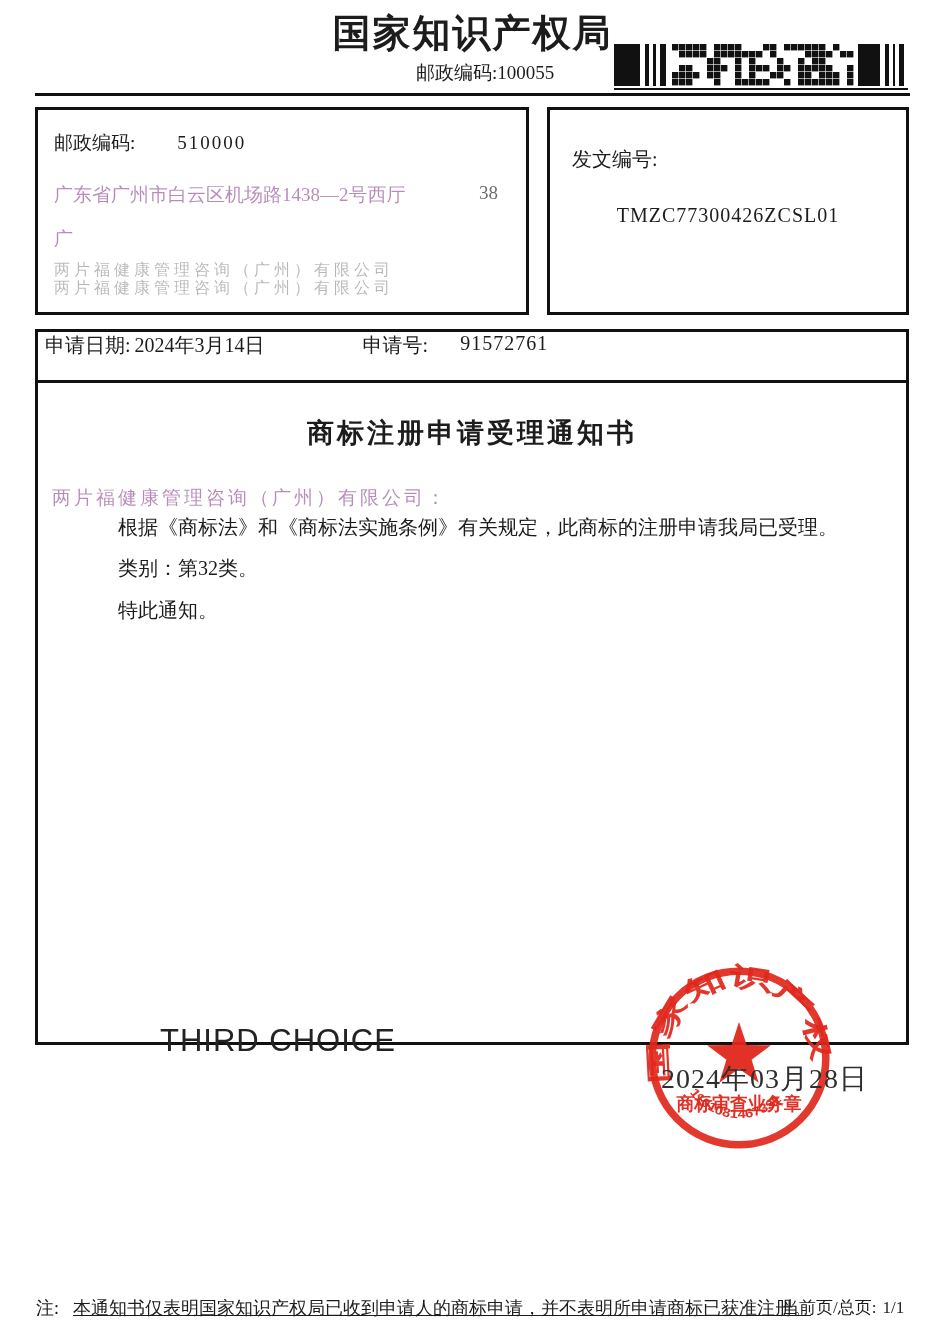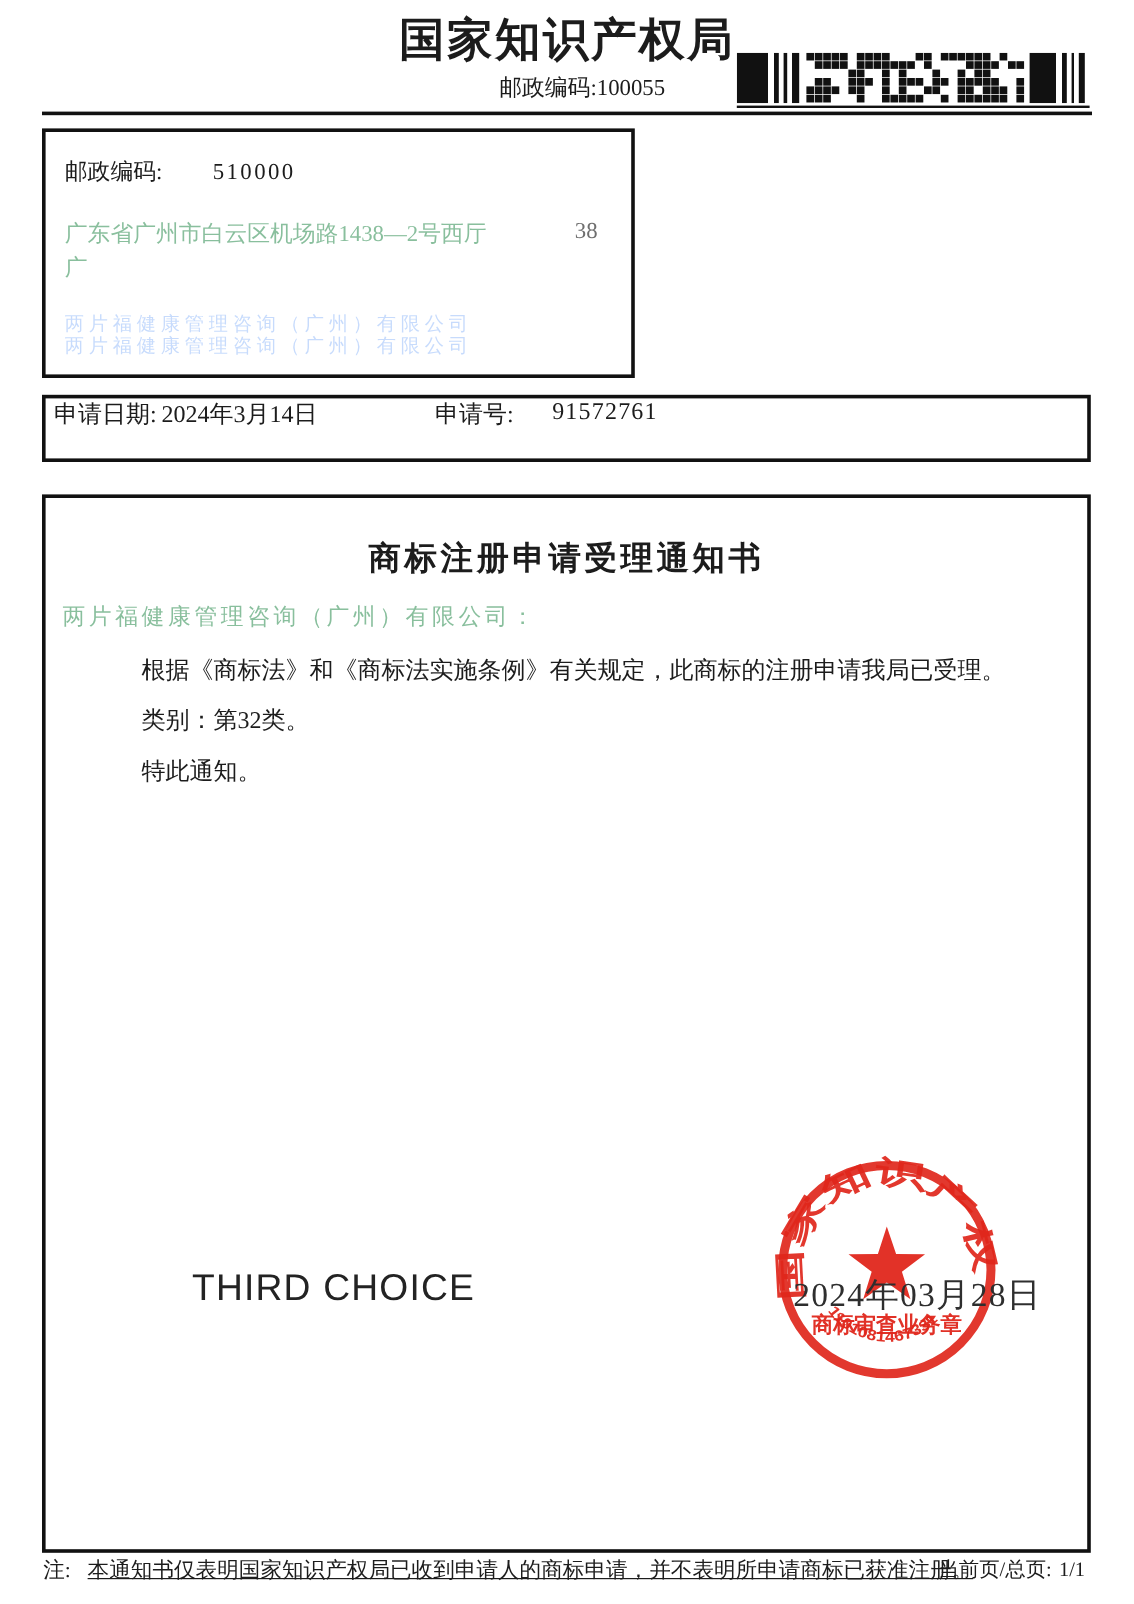--- a/index.html
+++ b/index.html
@@ -15,26 +15,26 @@
 
   .barcode{ position:absolute; top:44px; left:614px; width:294px; height:42px; }
   .barcode svg{ display:block; }
   .barcode-underline{ position:absolute; top:88px; left:614px; width:294px; height:2px; background:#111; }
   .header-rule{ position:absolute; top:93px; left:35px; width:875px; height:3px; background:#111; }
 
   .box{ position:absolute; border:3px solid #111; background:#fff; }
   .box-recipient{ top:107px; left:35px; width:494px; height:208px; }
   .box-dispatch{ top:107px; left:547px; width:362px; height:208px; }
   .box-appbar{ top:329px; left:35px; width:874px; height:56px; }
-  .box-main{ top:412px; left:35px; width:874px; height:882px; }
+  .box-main{ top:380px; left:35px; width:874px; height:665px; }
 
   .rb-postcode-row{ position:absolute; top:20px; left:16px; font-size:19px; }
   .rb-postcode-row .val{ margin-left:42px; letter-spacing:2px; }
-  .faded{ color:#15803d; opacity:.5; filter:blur(.4px); }
-  .faded-more{ color:#3b82f6; opacity:.28; filter:blur(.5px); }
+  .faded{ color:#701a75; opacity:.5; filter:blur(.4px);margin-top:16px; }
+  .faded-more{ color:#000000; opacity:.28; filter:blur(.5px); }
   .rb-addr1{ position:absolute; top:72px; left:16px; right:14px; font-size:19px; white-space:nowrap; overflow:hidden; }
   .rb-addr1 .suffix{ position:absolute; right:14px; top:0; color:#555; opacity:.85; filter:none; }
   .rb-addr2{ position:absolute; top:100px; left:16px; font-size:19px; }
   .rb-co1{ position:absolute; top:150px; left:16px; font-size:16px; letter-spacing:4px; }
   .rb-co2{ position:absolute; top:168px; left:16px; font-size:16px; letter-spacing:4px; }
 
   .db-label{ position:absolute; top:36px; left:22px; font-size:20px; }
   .db-number{ position:absolute; top:94px; left:0; width:100%; text-align:center; font-size:20px; letter-spacing:1px; }
 
   .appbar-row{ display:flex; align-items:flex-start; height:100%; font-size:20px; padding-left:7px; }
@@ -188,20 +188,24 @@
     </div>
     <div class="rb-addr1">
       <span class="faded">广东省广州市白云区机场路1438—2号西厅</span>
       <span class="suffix">38</span>
     </div>
     <div class="rb-addr2 faded">广</div>
     <div class="rb-co1 faded-more">两片福健康管理咨询（广州）有限公司</div>
     <div class="rb-co2 faded-more">两片福健康管理咨询（广州）有限公司</div>
   </div>
 
+  <div class="box box-dispatch">
+    <div class="db-label">发文编号:</div>
+    <div class="db-number">TMZC77300426ZCSL01</div>
+  </div>
 
   <div class="box box-appbar">
     <div class="appbar-row">
       <span class="lab">申请日期:</span>
       <span class="v-date">2024年3月14日</span>
       <span class="lab2">申请号:</span>
       <span class="v-num">91572761</span>
     </div>
   </div>
 

